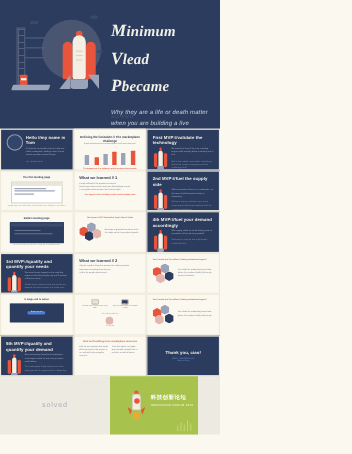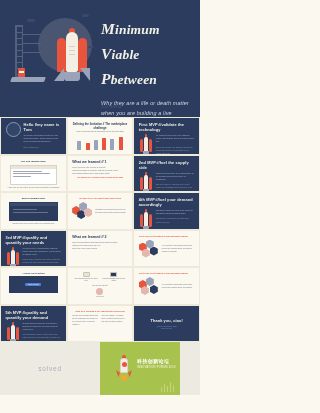--- a/index.html
+++ b/index.html
@@ -141,22 +141,22 @@
     <div class="r-boost r-br"></div>
     <div class="r-nose"></div>
     <div class="r-body"></div>
     <div class="r-fin fin-l"></div>
     <div class="r-fin fin-r"></div>
     <div class="r-base"></div>
   </div>
 
   <div class="hero-txt">
     <div class="h-line"><span class="cap">M</span><span>inimum</span></div>
-    <div class="h-line"><span class="cap">V</span><span>iable</span></div>
-    <div class="h-line"><span class="cap">P</span><span>between</span></div>
+    <div class="h-line"><span class="cap">V</span><span>lead</span></div>
+    <div class="h-line"><span class="cap">P</span><span>became</span></div>
     <div class="h-sub">Why they are a life or death matter when you are building a live marketplace</div>
 
   </div>
   <div class="solved-hero">solved</div>
 </div>
 
 <div class="grid">
 
   <div class="slide navy pad6">
     <div style="display:flex;gap:3px;">

